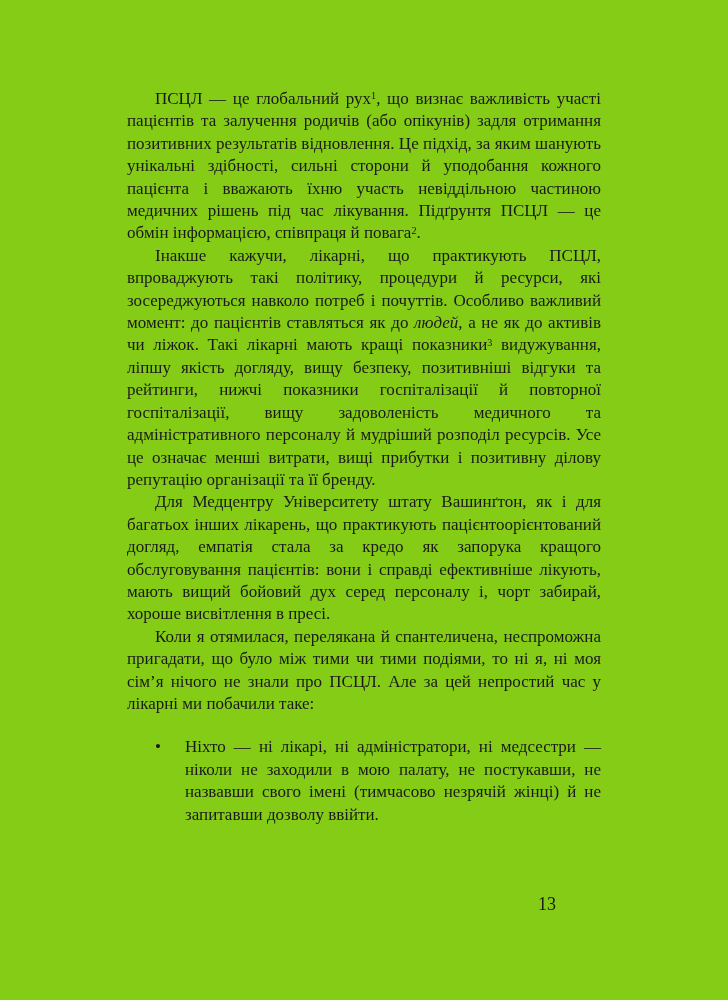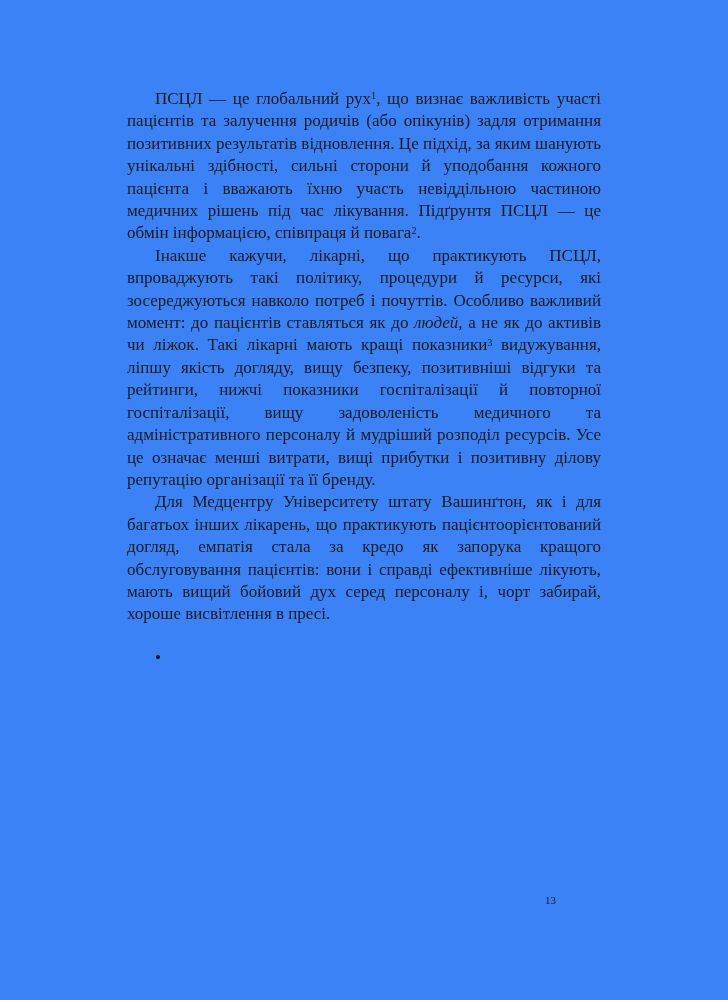--- a/index.html
+++ b/index.html
@@ -11,21 +11,21 @@
     height: 1000px;
     background: #ffffff;
     font-family: "Liberation Serif", "DejaVu Serif", serif;
     color: #1a1a1a;
     overflow: hidden;
   }
   .book-page {
     position: relative;
     width: 728px;
     height: 1000px;
-    background: #3b82f6;
+    background: #84cc16;
   }
   .text-block {
     position: absolute;
     left: 127px;
     top: 88px;
     width: 474px;
     font-size: 17px;
     line-height: 22.4px;
     text-align: justify;
     hyphens: auto;
@@ -55,30 +55,32 @@
     top: 0;
   }
   .bullet-text {
     display: block;
     text-align: justify;
   }
   .page-number {
     position: absolute;
     top: 894px;
     right: 172px;
-    font-size: 11px;
+    font-size: 18px;
     color: #1a1a1a;
   }
 </style>
 </head>
 <body>
 
 <div class="book-page">
   <main class="text-block" id="content-root">
       <p class="para"><span>ПСЦЛ — це глобальний рух</span><sup class="footnote">1</sup><span>, що визнає важливість участі пацієнтів та залучення родичів (або опікунів) задля отримання позитивних результатів відновлення. Це підхід, за яким шанують унікальні здібності, сильні сторони й уподобання кожного пацієнта і вважають їхню участь невіддільною частиною медичних рішень під час лікування. Підґрунтя ПСЦЛ — це обмін інформацією, співпраця й повага</span><sup class="footnote">2</sup><span>.</span></p>
       <p class="para"><span>Інакше кажучи, лікарні, що практикують ПСЦЛ, впроваджують такі політику, процедури й ресурси, які зосереджуються навколо потреб і почуттів. Особливо важливий момент: до пацієнтів ставляться як до </span><em>людей</em><span>, а не як до активів чи ліжок. Такі лікарні мають кращі показники</span><sup class="footnote">3</sup><span> видужування, ліпшу якість догляду, вищу безпеку, позитивніші відгуки та рейтинги, нижчі показники госпіталізації й повторної госпіталізації, вищу задоволеність медичного та адміністративного персоналу й мудріший розподіл ресурсів. Усе це означає менші витрати, вищі прибутки і позитивну ділову репутацію організації та її бренду.</span></p>
       <p class="para"><span>Для Медцентру Університету штату Вашинґтон, як і для багатьох інших лікарень, що практикують пацієнтоорієнтований догляд, емпатія стала за кредо як запорука кращого обслуговування пацієнтів: вони і справді ефективніше лікують, мають вищий бойовий дух серед персоналу і, чорт забирай, хороше висвітлення в пресі.</span></p>
+      <p class="para"><span>Коли я отямилася, перелякана й спантеличена, неспроможна пригадати, що було між тими чи тими подіями, то ні я, ні моя сім’я нічого не знали про ПСЦЛ. Але за цей непростий час у лікарні ми побачили таке:</span></p>
       <div class="bullet-item">
         <span class="bullet-marker">•</span>
+        <span class="bullet-text"><span>Ніхто — ні лікарі, ні адміністратори, ні медсестри — ніколи не заходили в мою палату, не постукавши, не назвавши свого імені (тимчасово незрячій жінці) й не запитавши дозволу ввійти.</span></span>
       </div>
     </main>
   <div class="page-number">13</div>
 </div>
 
 </body></html>

